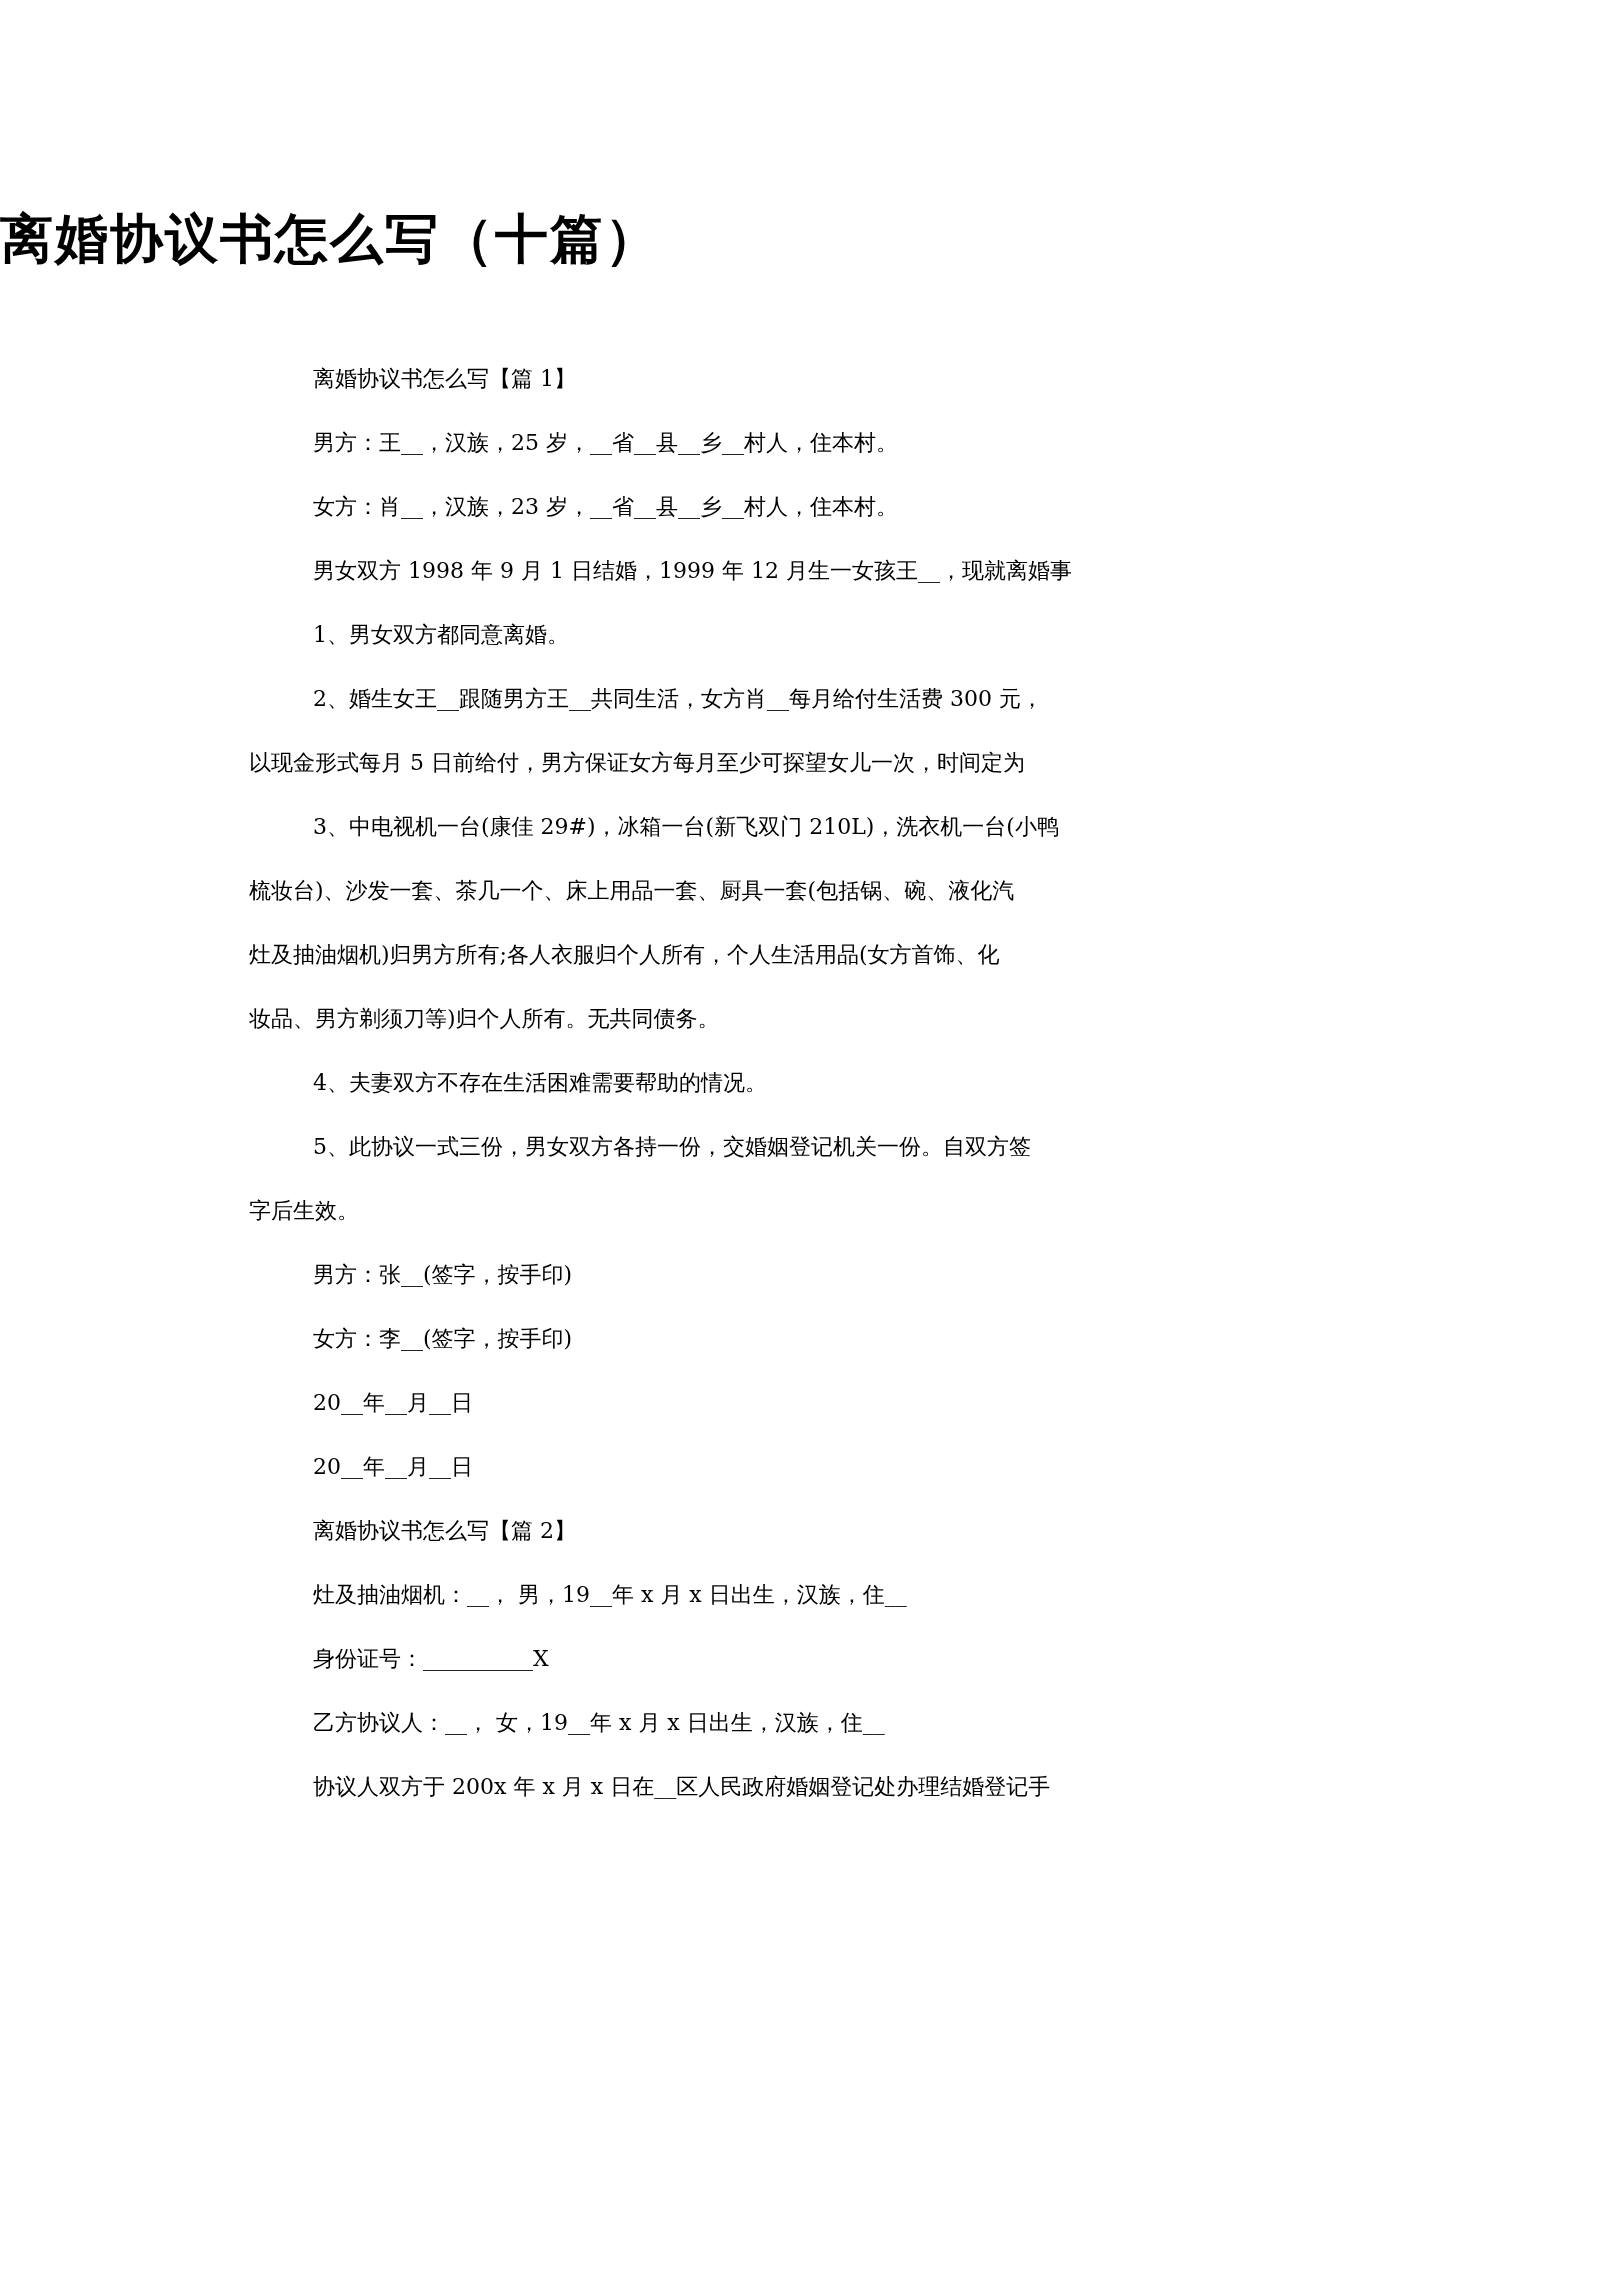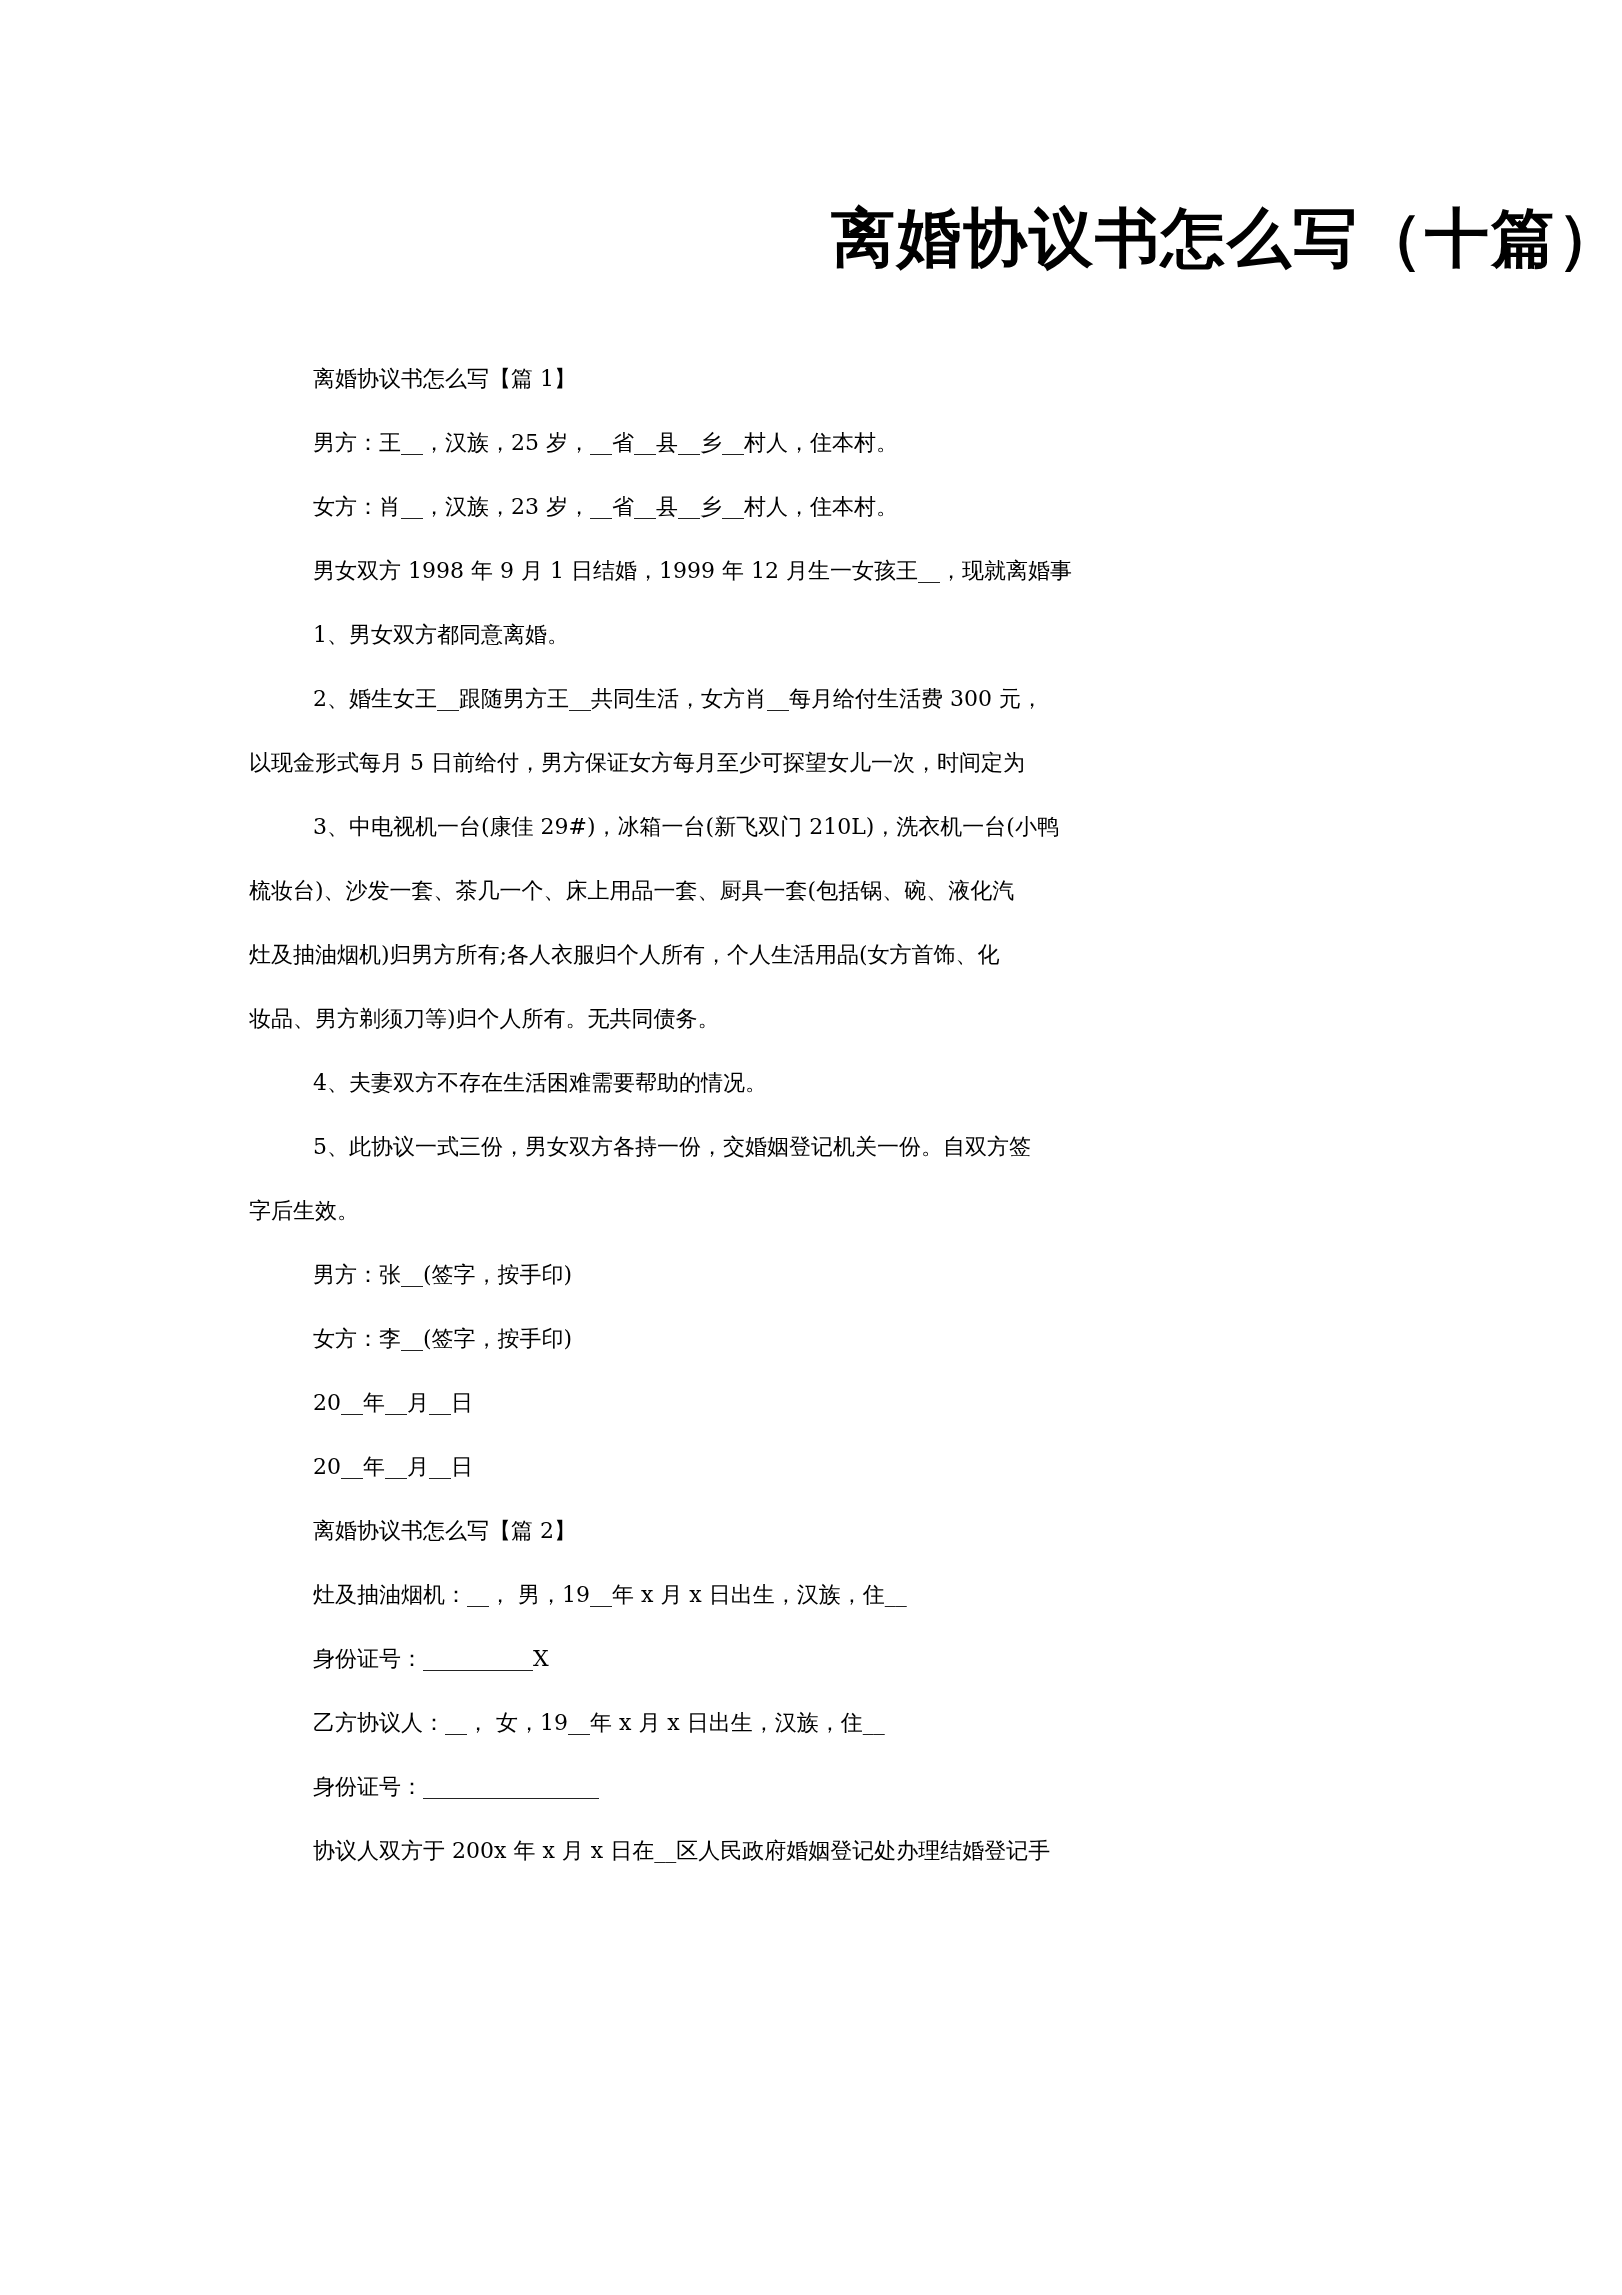--- a/index.html
+++ b/index.html
@@ -18,23 +18,23 @@
   }
   .page {
     width: 1623px;
     height: 2295px;
     background: #ffffff;
   }
   .doc-title {
     margin: 202px 0 0 0;
     height: 72px;
     line-height: 72px;
-    font-size: 64px;
+    font-size: 53px;
     font-weight: bold;
-    text-align: right;
+    text-align: left;
     letter-spacing: 2px;
     white-space: pre;
   }
   .doc-body {
     margin: 73px 0 0 249px;
     width: 1112px;
   }
   .line {
     height: 64px;
     line-height: 64px;
@@ -67,17 +67,16 @@
       <div class="line indent">5、此协议一式三份，男女双方各持一份，交婚姻登记机关一份。自双方签</div>
       <div class="line">字后生效。</div>
       <div class="line indent">男方：张__(签字，按手印)</div>
       <div class="line indent">女方：李__(签字，按手印)</div>
       <div class="line indent">20__年__月__日</div>
       <div class="line indent">20__年__月__日</div>
       <div class="line indent">离婚协议书怎么写【篇 2】</div>
       <div class="line indent">灶及抽油烟机：__， 男，19__年 x 月 x 日出生，汉族，住__</div>
       <div class="line indent">身份证号：__________X</div>
       <div class="line indent">乙方协议人：__， 女，19__年 x 月 x 日出生，汉族，住__</div>
-      <div class="line indent">身份证号：________________</div>
       <div class="line indent">协议人双方于 200x 年 x 月 x 日在__区人民政府婚姻登记处办理结婚登记手</div>
     </div>
 </div>
 
 
 </body></html>

